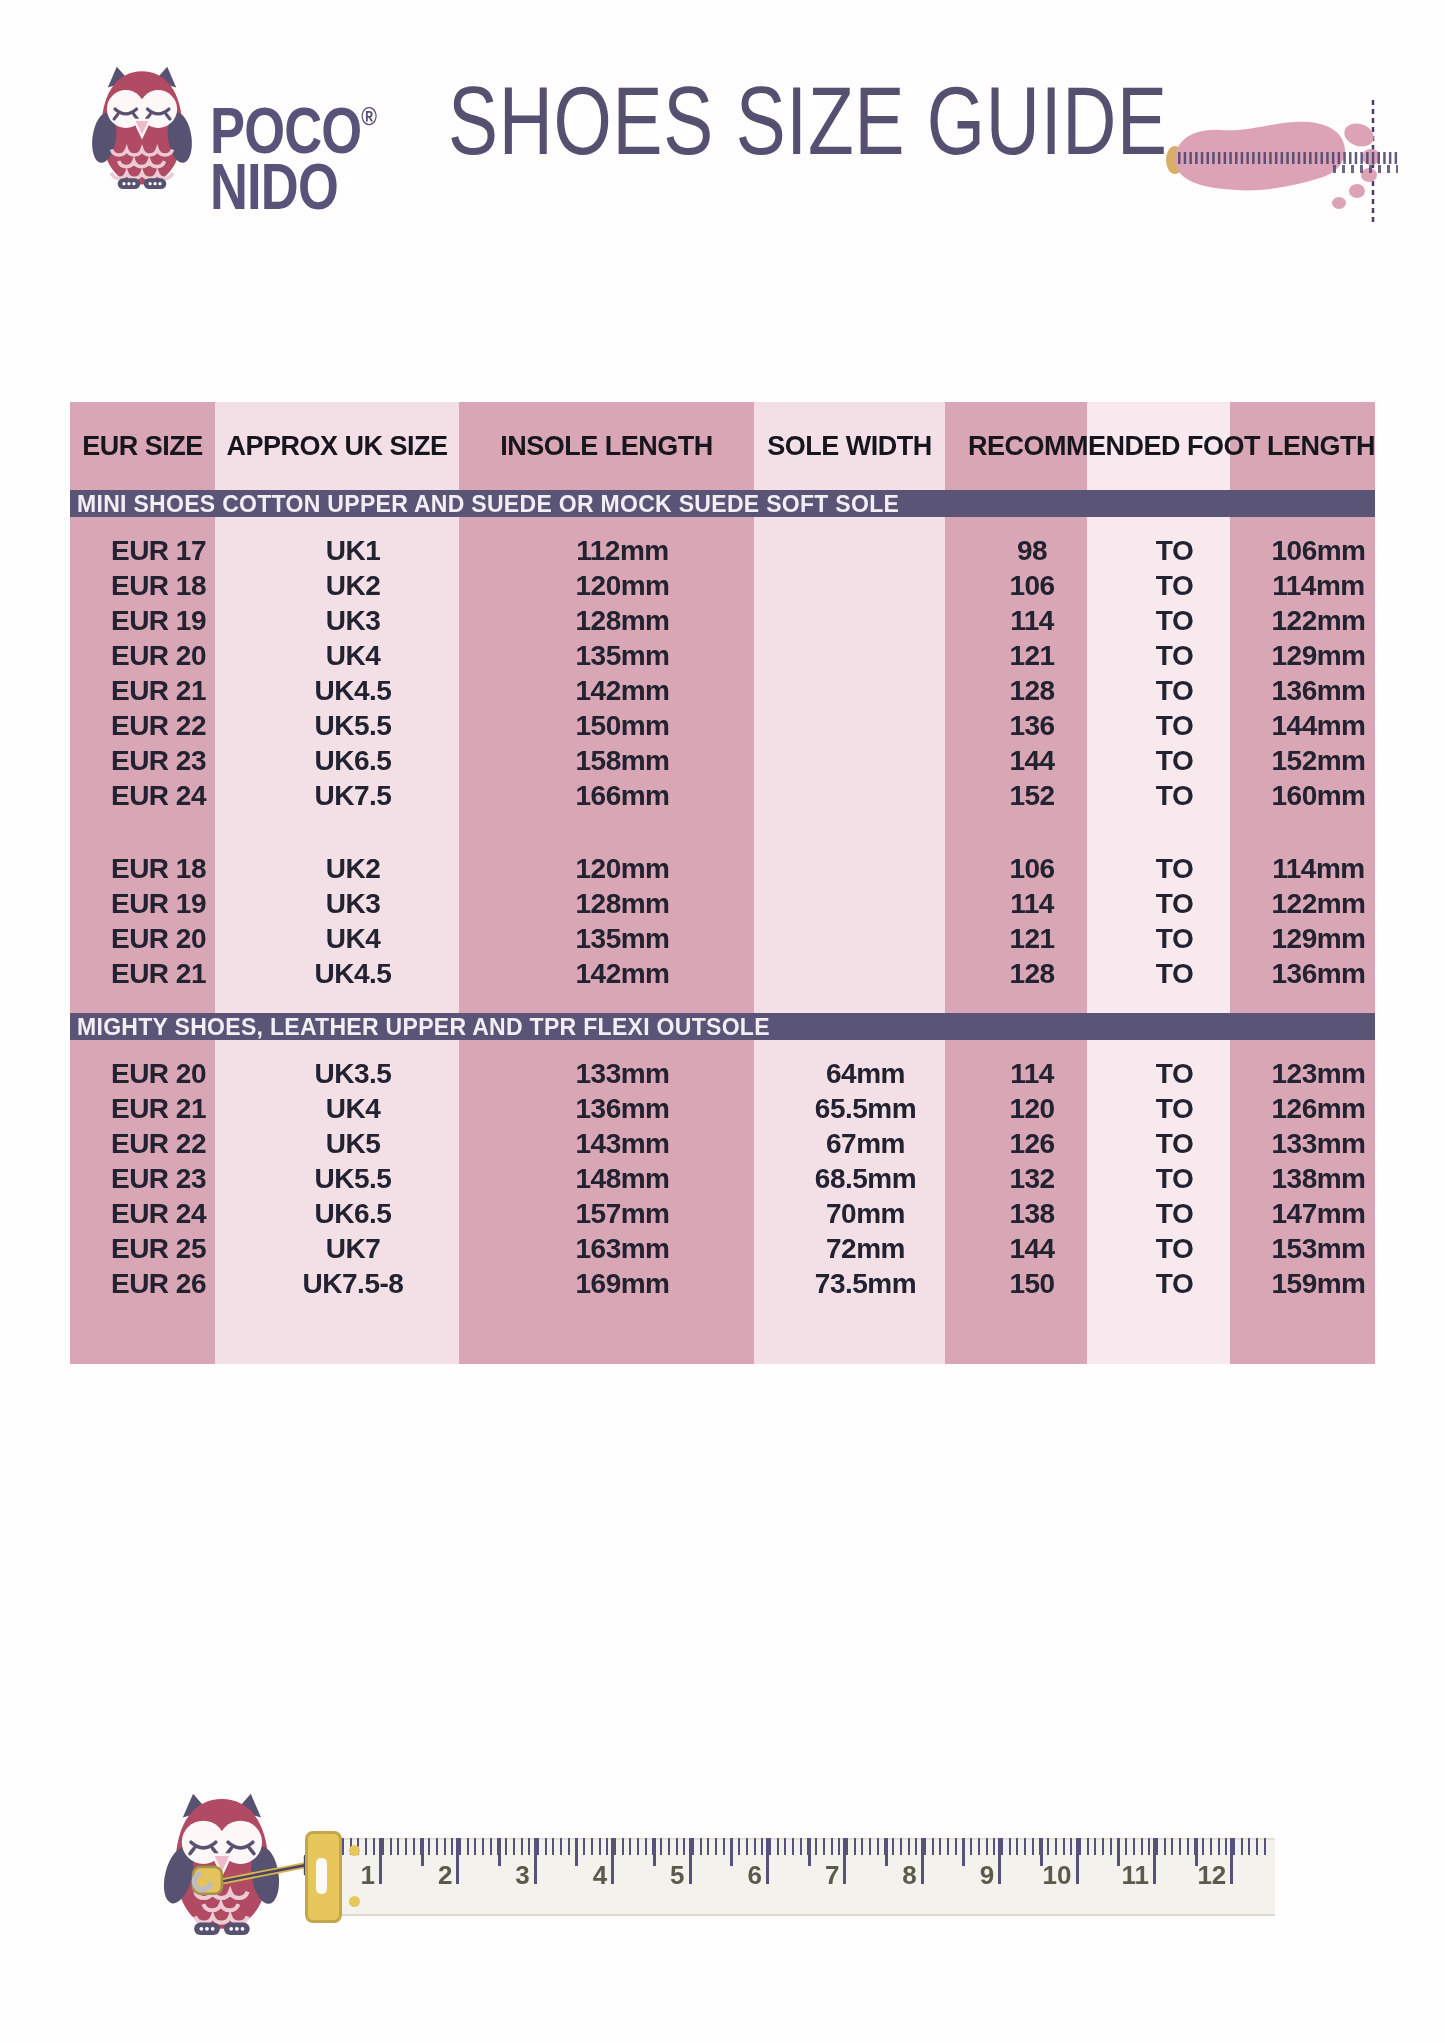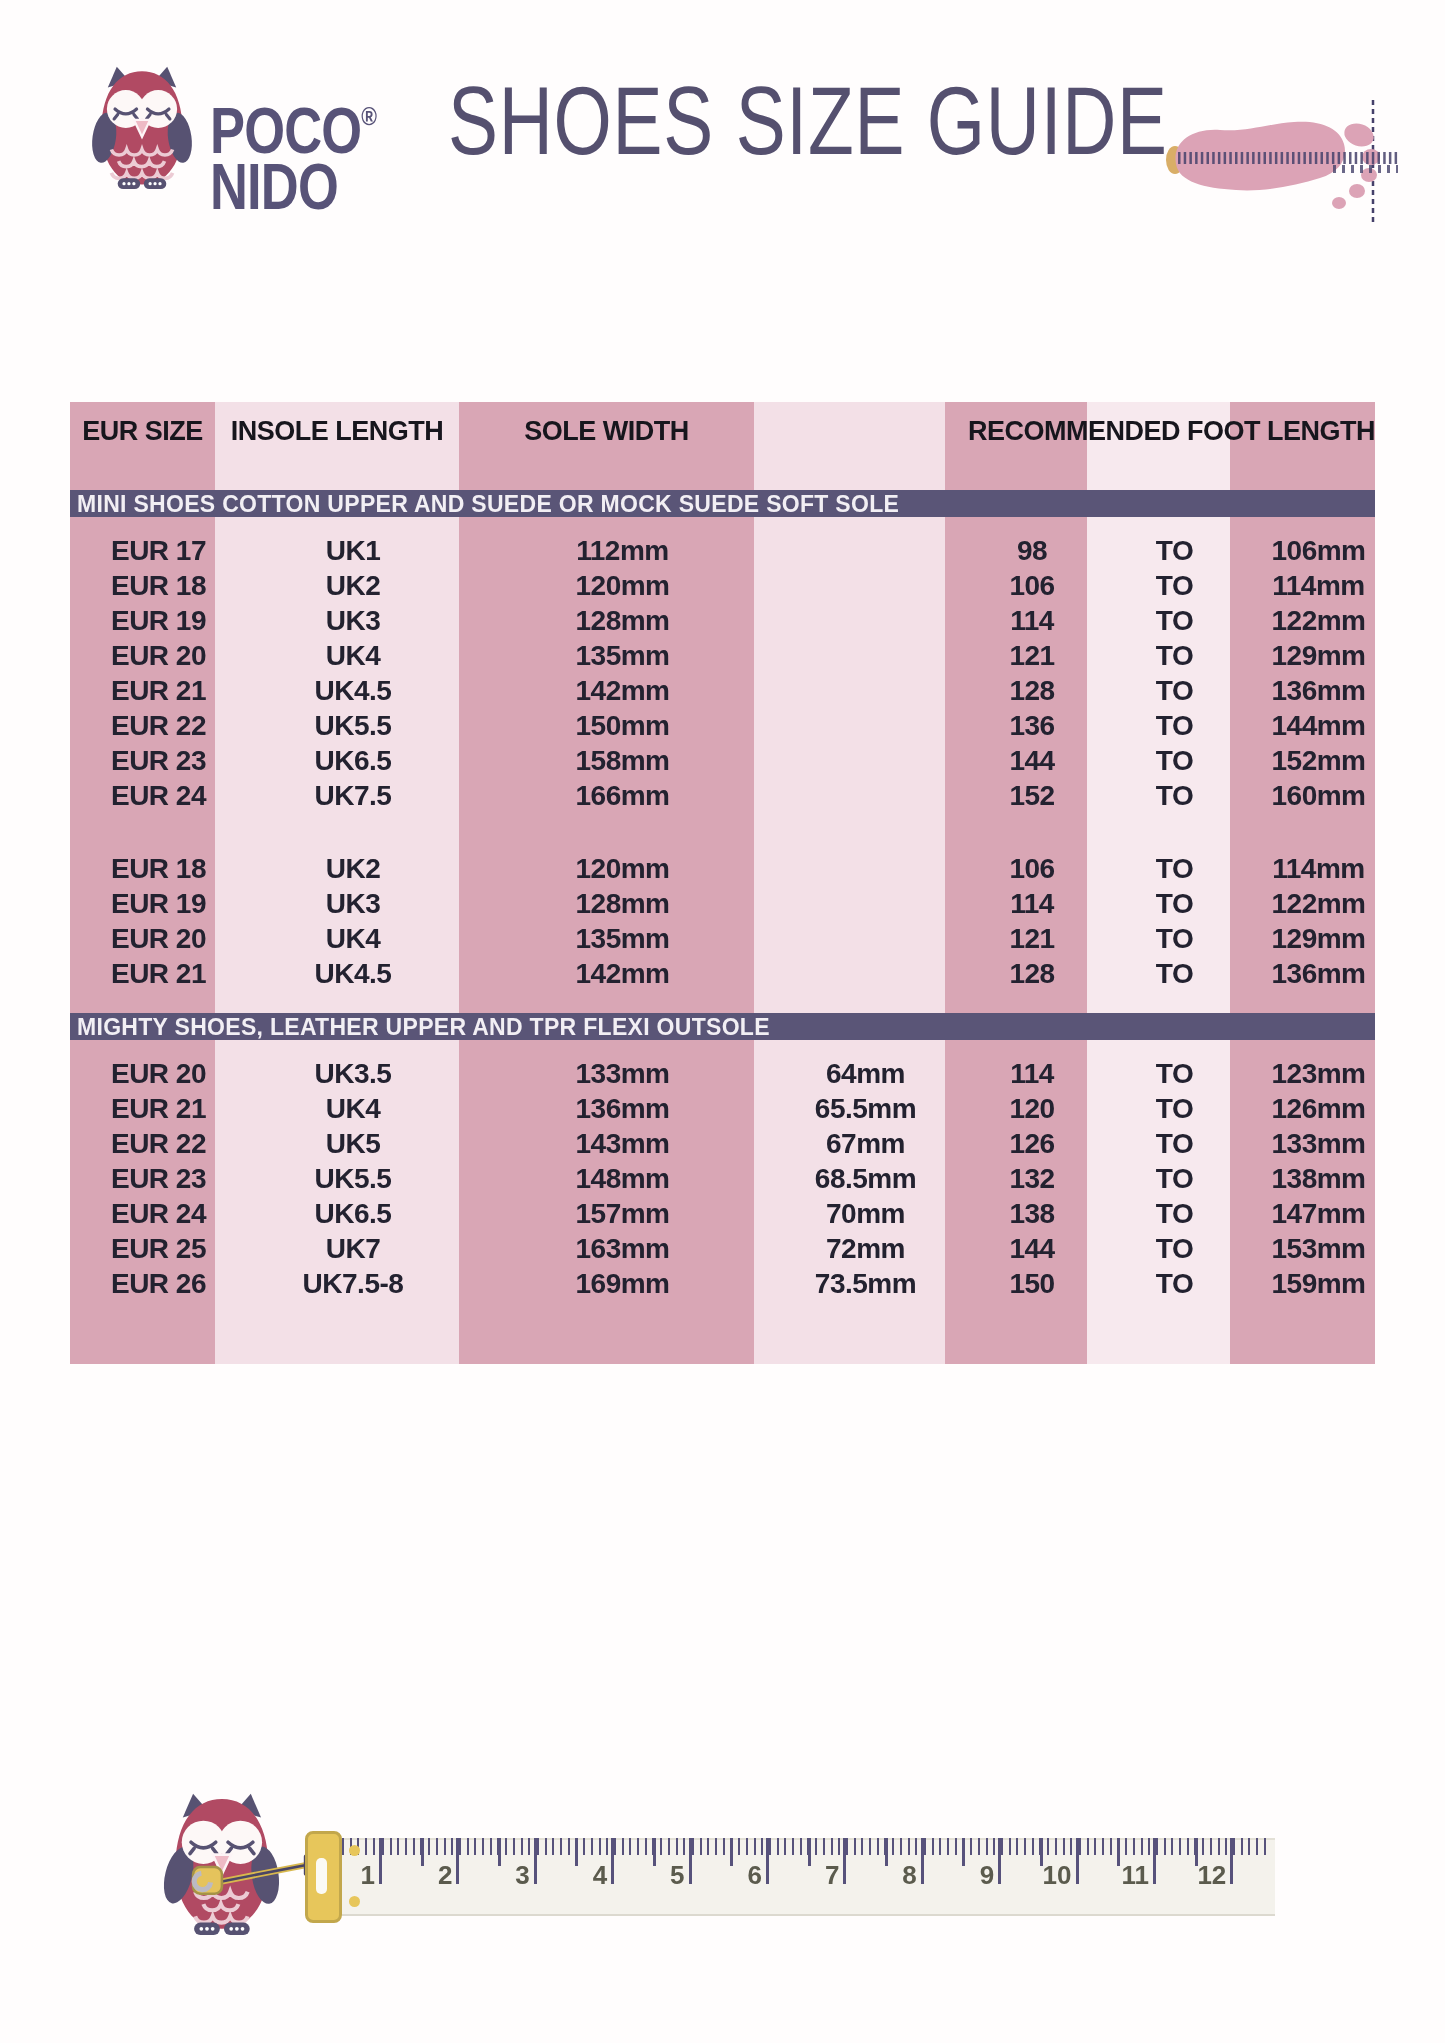--- a/index.html
+++ b/index.html
@@ -22,21 +22,21 @@
   .colbg{position:absolute;top:0;bottom:0;}
   .cbg1{left:0;width:145px;background:#d9a6b5;}
   .cbg2{left:145px;width:244px;background:#f3e0e7;}
   .cbg3{left:389px;width:295px;background:#d9a6b5;}
   .cbg4{left:684px;width:191px;background:#f3e0e7;}
   .cbg5{left:875px;width:142px;background:#d9a6b5;}
   .cbg6{left:1017px;width:143px;background:#f7e9ee;}
   .cbg7{left:1160px;width:145px;background:#d9a6b5;}
   .tgrid{display:grid;grid-template-columns:145px 244px 295px 191px 142px 143px 145px;position:relative;}
   .thead{height:88px;}
-  .th{padding-top:14px;text-align:center;font-size:27px;font-weight:700;color:#17161d;letter-spacing:-0.5px;}
+  .th{padding-top:29px;text-align:center;font-size:27px;font-weight:700;color:#17161d;letter-spacing:-0.5px;}
   .th.span3{grid-column:5/8;text-align:right;}
   .secbar{position:relative;height:27px;line-height:28px;background:#5a5577;color:#f2eff4;
           font-size:23px;font-weight:700;padding-left:7px;letter-spacing:.3px;box-sizing:border-box;}
   .rows-block{padding:16px 16px 22px;}
   .rows-block.last{padding-bottom:34px;}
   .trow{height:35px;align-items:center;}
   .td{text-align:center;font-size:28px;font-weight:700;color:#232230;letter-spacing:-0.5px;}
   
   .owl-bottom{position:absolute;left:156px;top:1788px;width:206px;height:158px;}
   .ruler{position:absolute;left:305px;top:1838px;width:978px;height:78px;}
@@ -170,20 +170,21 @@
     <div class="colbg cbg1"></div>
     <div class="colbg cbg2"></div>
     <div class="colbg cbg3"></div>
     <div class="colbg cbg4"></div>
     <div class="colbg cbg5"></div>
     <div class="colbg cbg6"></div>
     <div class="colbg cbg7"></div>
 
     <div class="thead tgrid">
       <div class="th">EUR SIZE</div>
+      <div class="th">APPROX UK SIZE</div>
       <div class="th">INSOLE LENGTH</div>
       <div class="th">SOLE WIDTH</div>
       <div class="th span3">RECOMMENDED FOOT LENGTH</div>
     </div>
 
     <div class="secbar">MINI SHOES COTTON UPPER AND SUEDE OR MOCK SUEDE SOFT SOLE</div>
     <div class="rows-block">
         <div class="trow tgrid">
           <span class="td">EUR 17</span>
           <span class="td">UK1</span>

